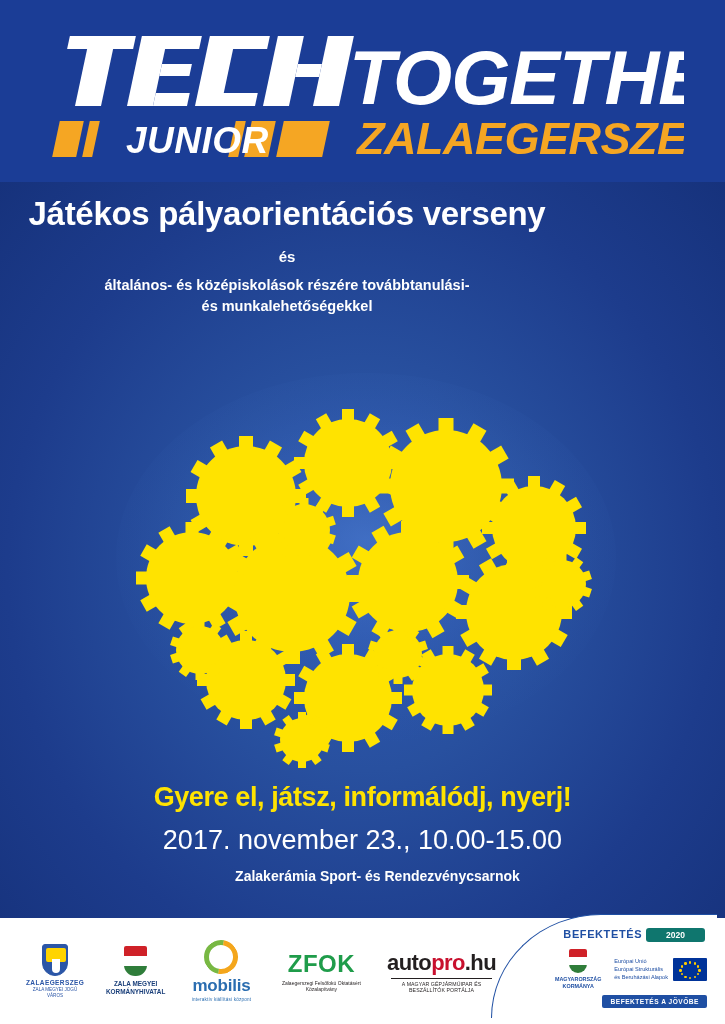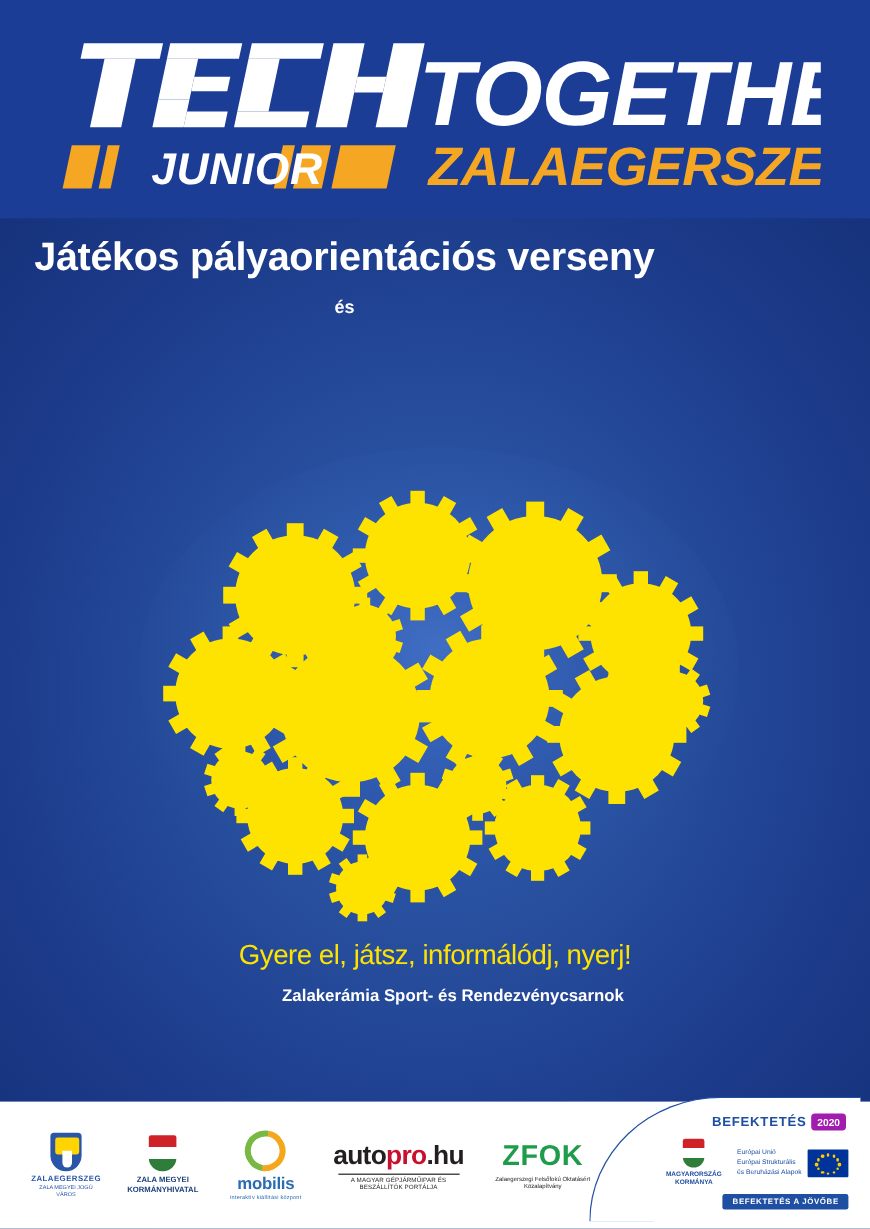--- a/index.html
+++ b/index.html
@@ -78,22 +78,22 @@
   }
 
   
   .cta {
     position: absolute;
     top: 782px; left: 0; width: 725px;
     text-align: center;
   }
   .cta-main {
     color: #ffe300;
-    font-size: 23px;
-    font-weight: normal;
+    font-size: 27px;
+    font-weight: bold;
     letter-spacing: -0.4px;
   }
   .cta-date {
     margin-top: 12px;
     color: #ffffff;
     font-size: 27px;
     font-weight: normal;
   }
   .cta-venue {
     margin-top: 12px;
@@ -157,21 +157,21 @@
   .logo-mobilis { width: 86px; text-align: center; }
   .logo-mobilis .swirl {
     width: 34px; height: 34px; margin: 0 auto;
     border: 5px solid #78b843;
     border-right-color: #f4a61c;
     border-bottom-color: #f4a61c;
     border-radius: 50%;
     transform: rotate(-35deg);
   }
   .logo-mobilis .name {
-    font-size: 14px; font-weight: bold; color: #2a6db0; margin-top: 2px; letter-spacing: -0.2px;
+    font-size: 17px; font-weight: bold; color: #2a6db0; margin-top: 2px; letter-spacing: -0.2px;
   }
   .logo-mobilis .sub { font-size: 4.6px; color: #2a6db0; letter-spacing: 0.2px; margin-top: 1px; }
 
   .logo-autopro { width: 134px; text-align: center; }
   .logo-autopro .name { font-size: 22px; font-weight: bold; color: #231f20; letter-spacing: -0.6px; }
   .logo-autopro .name i { font-style: normal; color: #c8102e; }
   .logo-autopro .rule { height: 1px; background: #231f20; margin: 2px 4px; }
   .logo-autopro .sub { font-size: 5.2px; color: #231f20; letter-spacing: 0.1px; }
 
   .logo-zfok { width: 110px; text-align: center; }
@@ -188,23 +188,23 @@
     border-left: 1.4px solid #1f4fa3;
     border-top: 1.4px solid #1f4fa3;
     overflow: hidden;
   }
   .sz-title {
     position: absolute; top: 13px; right: 12px;
     font-size: 11px; font-weight: bold; color: #1f4fa3; letter-spacing: 0.6px;
   }
   .sz-title .badge2020 {
     display: inline-block;
-    background: #a21caf; color: #ffffff;
+    background: #0f766e; color: #ffffff;
     font-size: 8.5px; font-weight: bold;
-    padding: 2px 5px; border-radius: 3px;
+    padding: 2px 20px; border-radius: 3px;
     margin-left: 4px; letter-spacing: 0;
   }
   .sz-mid { position: absolute; top: 34px; right: 10px; display: flex; align-items: center; gap: 8px; }
   .sz-hu { text-align: center; width: 56px; }
   .sz-hu .crest {
     width: 18px; height: 24px; margin: 0 auto;
     background: linear-gradient(to bottom,#cf2128 0%,#cf2128 33%,#ffffff 33%,#ffffff 66%,#2f7d3a 66%,#2f7d3a 100%);
     border-radius: 2px 2px 9px 9px;
   }
   .sz-hu .cap { font-size: 5.4px; font-weight: bold; color: #1f4fa3; margin-top: 3px; line-height: 1.25; }
@@ -273,20 +273,24 @@
 
         <text class="tx-o" x="313" y="128" font-size="45" letter-spacing="-0.5">ZALAEGERSZEG</text>
       </svg>
 
     </div>
   </div>
 
   <div class="title-block">
     <div class="title-line1">Játékos pályaorientációs verseny</div>
     <span class="title-amp">és</span>
+    <div class="subtitle">
+      <div>általános- és középiskolások részére továbbtanulási-</div>
+      <div>és munkalehetőségekkel</div>
+    </div>
   </div>
 
   <div class="brain">
     <svg width="540" height="400" viewBox="0 0 540 400" xmlns="http://www.w3.org/2000/svg">
       <defs>
         <radialGradient id="glow" cx="50%" cy="45%" r="58%">
           <stop offset="0%" stop-color="#4f7fd0" stop-opacity="0.55"></stop>
           <stop offset="100%" stop-color="#2b55a8" stop-opacity="0"></stop>
         </radialGradient>
         <g id="gearUnit">
@@ -574,20 +578,21 @@
             <rect x="-4.5" y="-30" width="9" height="11" transform="rotate(288)"></rect>
             <rect x="-4.5" y="-30" width="9" height="11" transform="rotate(324)"></rect>
           </g>
         </g>
       </g>
     </svg>
   </div>
 
   <div class="cta">
     <div class="cta-main">Gyere el, játsz, informálódj, nyerj!</div>
+    <div class="cta-date">2017. november 23., 10.00-15.00</div>
     <div class="cta-venue">Zalakerámia Sport- és Rendezvénycsarnok</div>
   </div>
 
   <div class="footer">
 
     <div class="footer-logos">
 
       <div class="flogo logo-zeg">
         <div class="crest"></div>
         <div class="cap">
@@ -603,34 +608,34 @@
           <div>KORMÁNYHIVATAL</div>
         </div>
       </div>
 
       <div class="flogo logo-mobilis">
         <div class="swirl"></div>
         <div class="name">mobilis</div>
         <div class="sub">interaktív kiállítási központ</div>
       </div>
 
+      <div class="flogo logo-zfok">
+        <div class="name">ZFOK</div>
+        <div class="sub">
+          <div>Zalaegerszegi Felsőfokú Oktatásért</div>
+          <div>Közalapítvány</div>
+        </div>
+      </div>
+
       <div class="flogo logo-autopro">
         <div class="name">
           <span>auto</span><i>pro</i><span>.hu</span>
         </div>
         <div class="rule"></div>
         <div class="sub">A MAGYAR GÉPJÁRMŰIPAR ÉS BESZÁLLÍTÓK PORTÁLJA</div>
-      </div>
-
-      <div class="flogo logo-zfok">
-        <div class="name">ZFOK</div>
-        <div class="sub">
-          <div>Zalaegerszegi Felsőfokú Oktatásért</div>
-          <div>Közalapítvány</div>
-        </div>
       </div>
 
     </div>
 
     <div class="sz-badge">
       <div class="sz-title">
         <span>BEFEKTETÉS</span><span class="badge2020">2020</span>
       </div>
       <div class="sz-mid">
         <div class="sz-hu">

